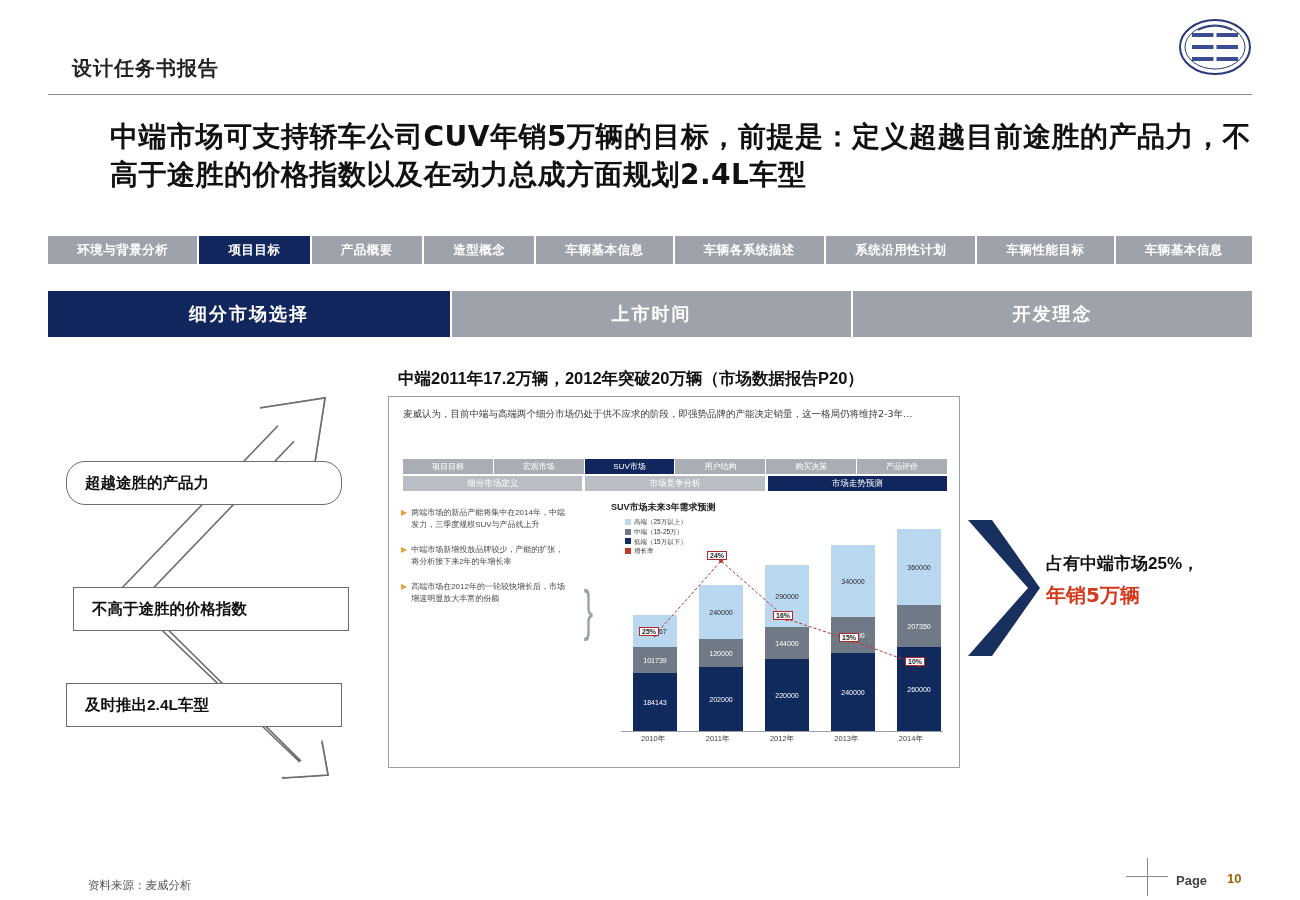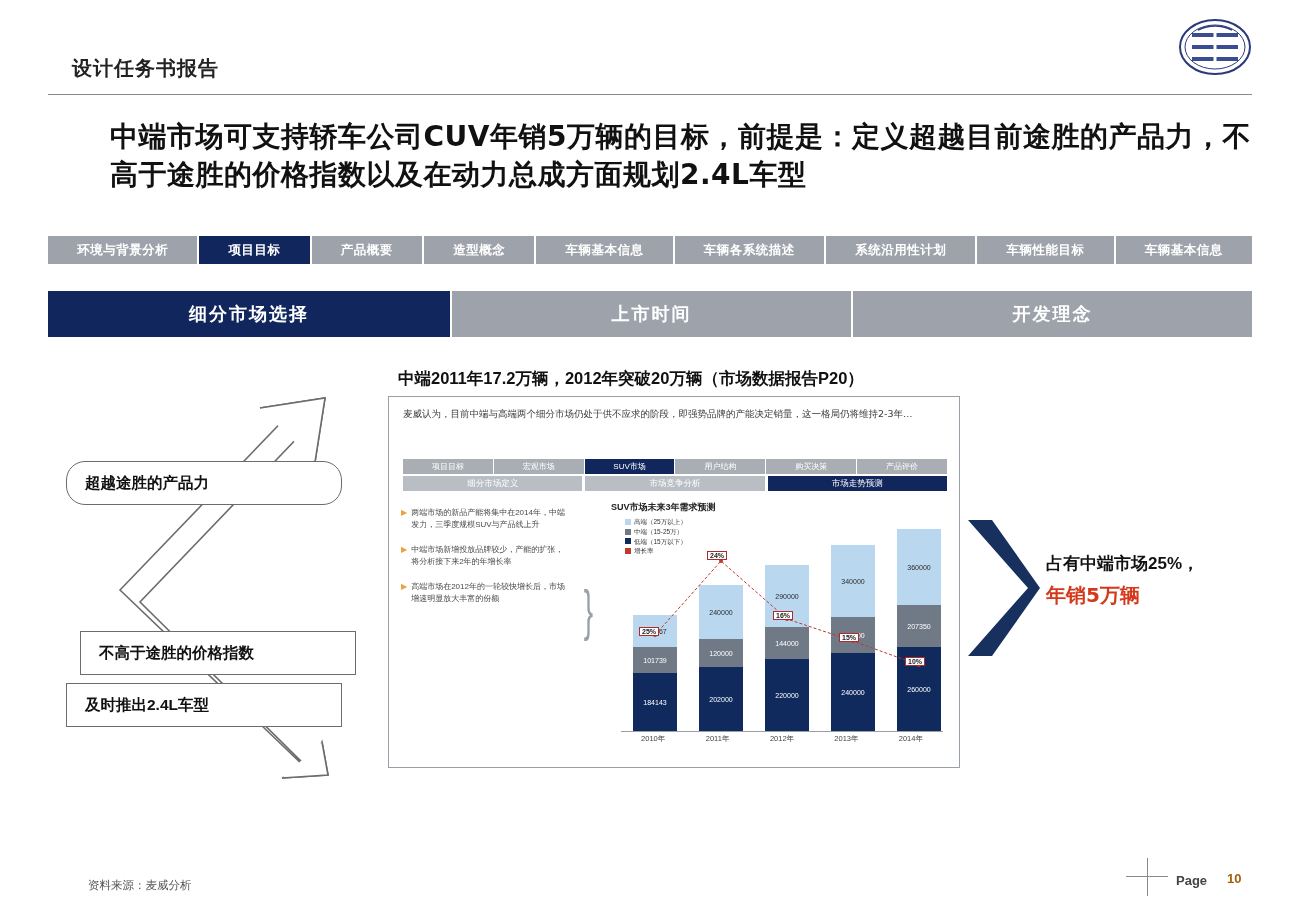--- a/index.html
+++ b/index.html
@@ -314,21 +314,21 @@
     border: 1px solid #6c6c6c;
     font-size: 15.5px;
     font-weight: bold;
     color: #111;
     display: flex;
     align-items: center;
     padding-left: 18px;
     box-sizing: border-box;
   }
   .lbl1 { left: 66px; top: 461px; width: 276px; height: 44px; border-radius: 19px; }
-  .lbl2 { left: 80px; top: 587px; width: 276px; height: 44px; margin-top: 44px; }
+  .lbl2 { left: 73px; top: 587px; width: 276px; height: 44px; }
   .lbl3 { left: 66px; top: 683px; width: 276px; height: 44px; }
 
   
   .chevron {
     position: absolute;
     left: 966px;
     top: 518px;
     width: 76px;
     height: 140px;
   }

